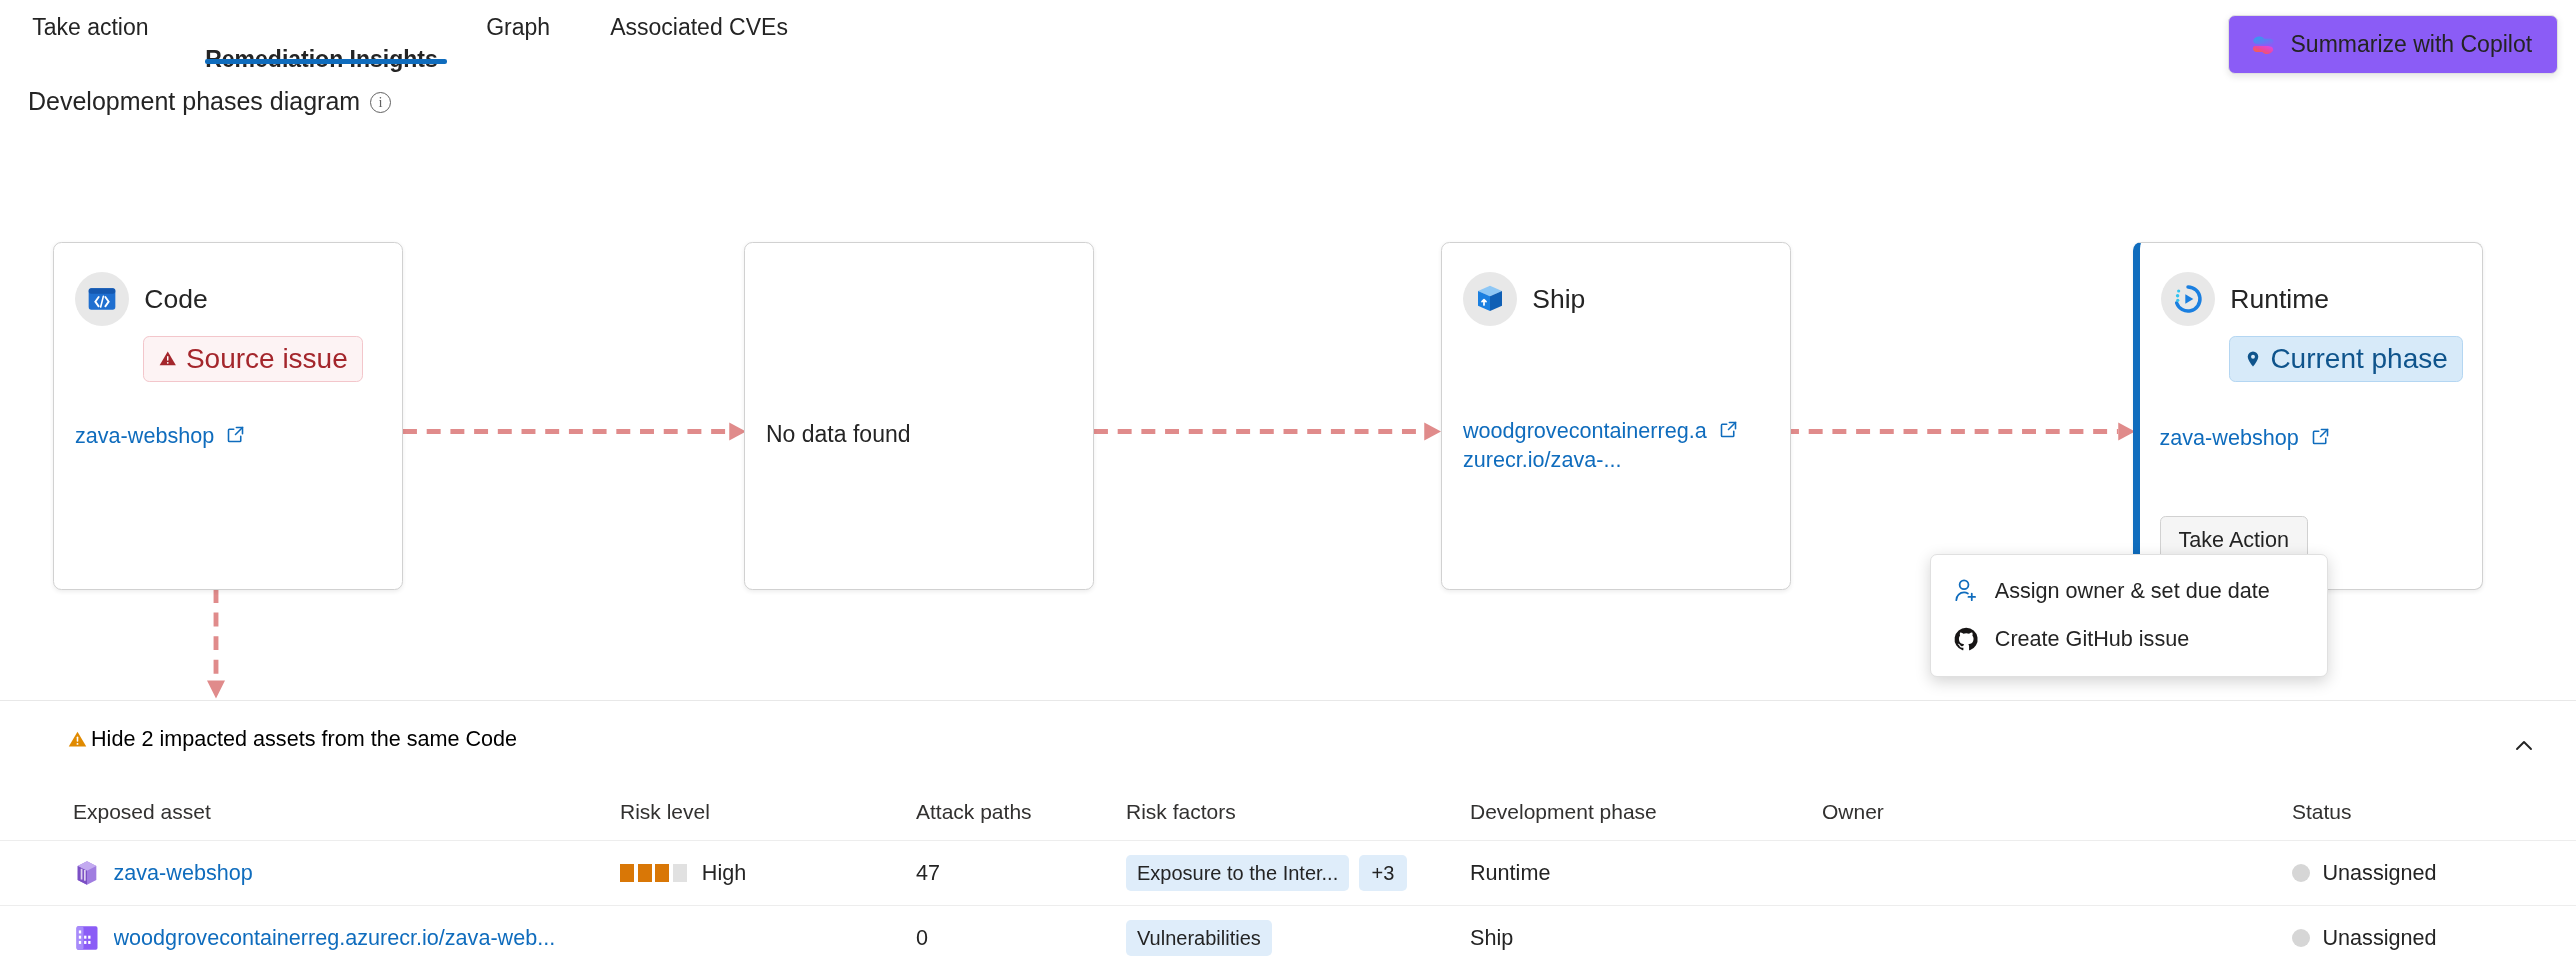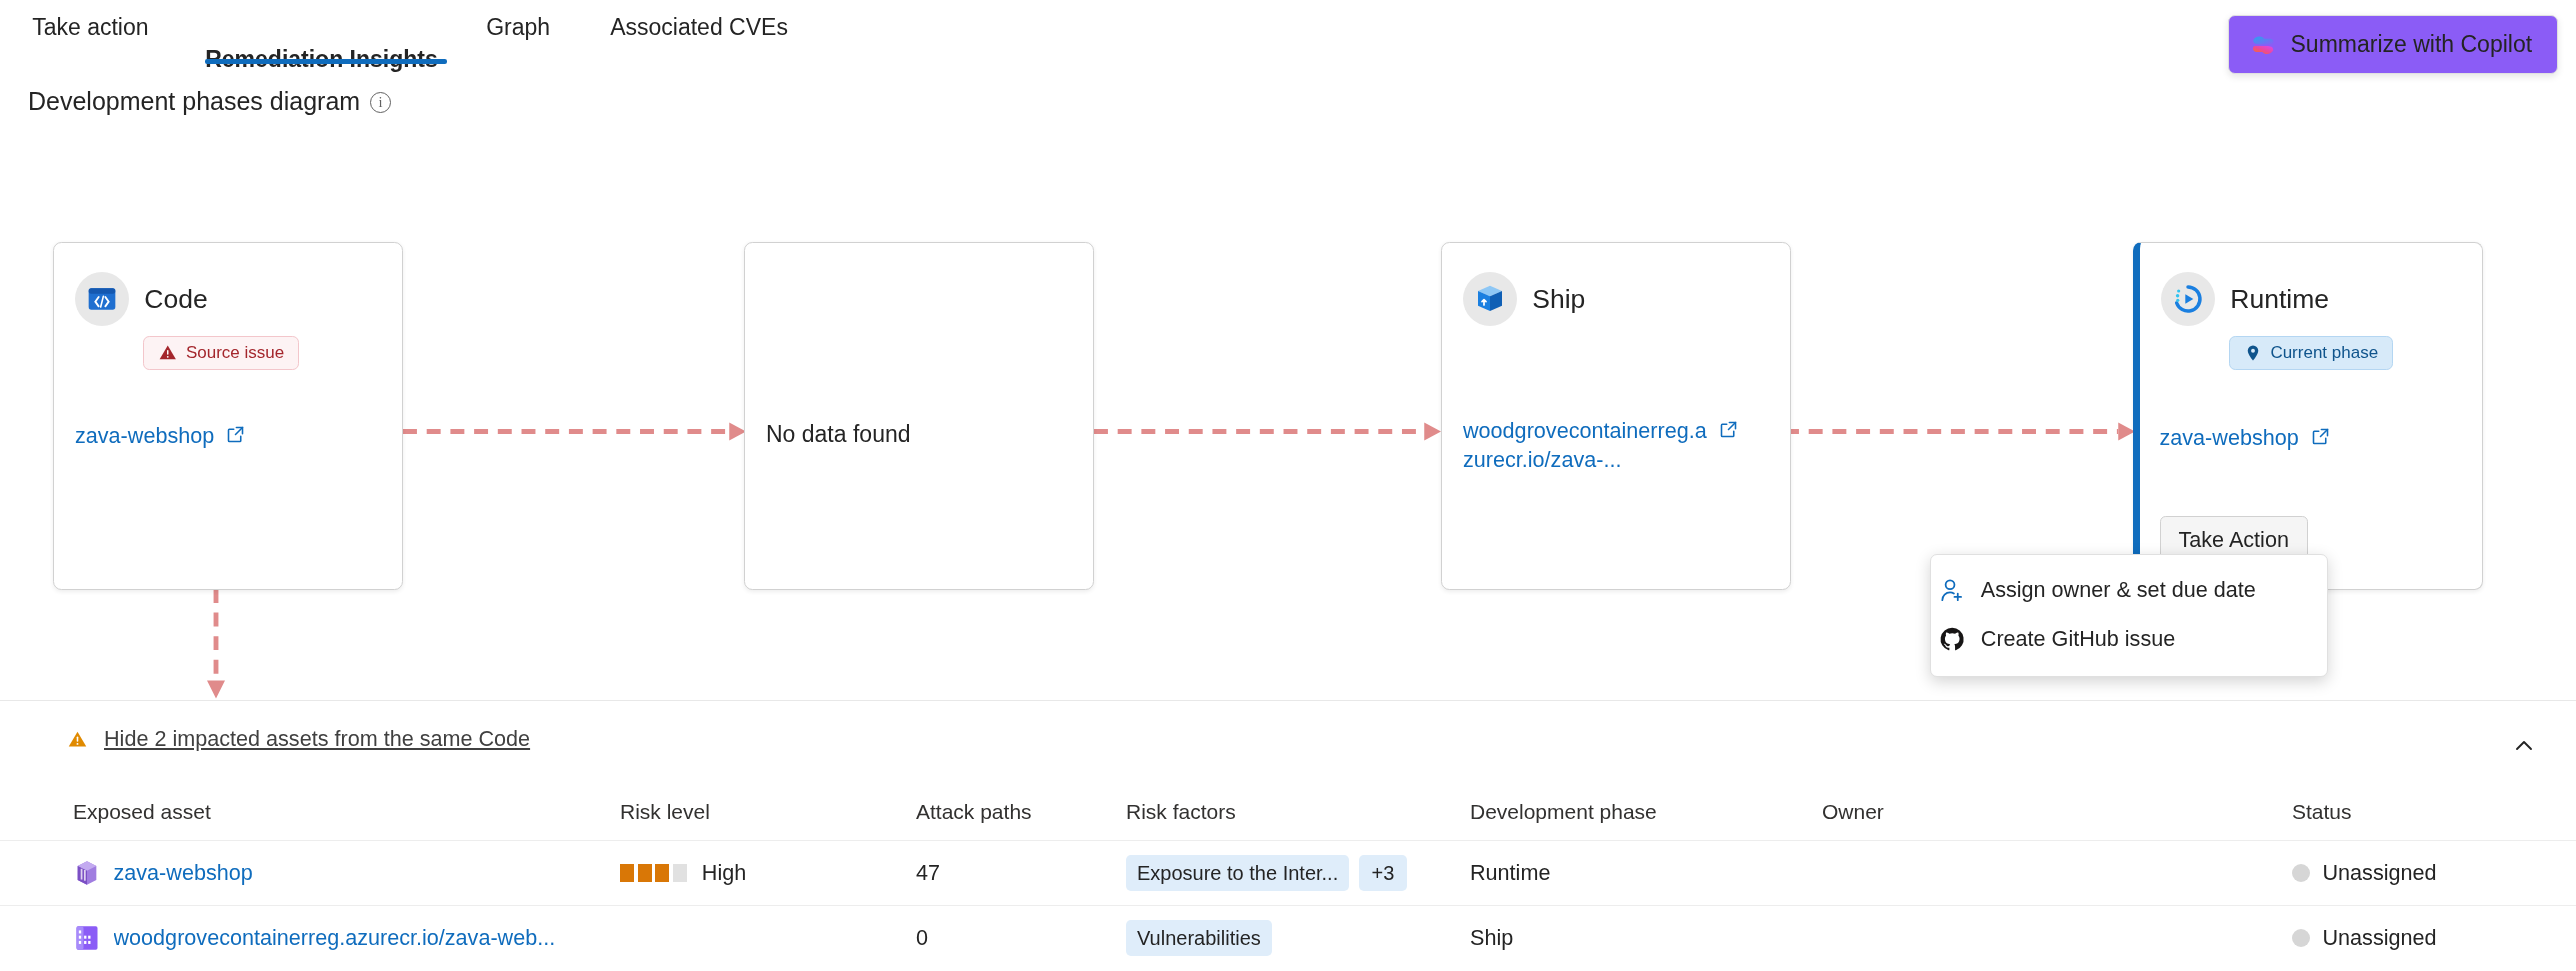--- a/index.html
+++ b/index.html
@@ -68,21 +68,21 @@
   .phase-icon-circle {
     width: 54px; height: 54px; border-radius: 50%;
     background: #e8e8e8;
     display: flex; align-items: center; justify-content: center;
     flex: 0 0 54px;
   }
   .phase-name { font-size: 26.5px; color: #242424; white-space: nowrap; }
   .badge-row { margin-top: 9.8px; padding-left: 68px; }
   .badge {
     display: inline-flex; align-items: center; gap: 8.4px;
-    border-radius: 6.3px; padding: 6.3px 14px; font-size: 17px; white-space: nowrap;
+    border-radius: 6.3px; padding: 6.3px 14px; font-size: 28px; white-space: nowrap;
   }
   .badge-source {
     background: #fdf3f4; border: 0.7px solid #f3c6cb; color: #a4262c;
   }
   .badge-current {
     background: #d7eaf9; border: 0.7px solid #b4d6f2; color: #0f548c;
   }
   .card-link {
     position: absolute; left: 21px; top: 178px;
     width: 307px;
@@ -114,34 +114,34 @@
     position: absolute; left: 1930px; top: 554px;
     width: 398px;
     background: #ffffff;
     border: 0.7px solid #e0e0e0;
     border-radius: 7px;
     box-shadow: 0 4.2px 15.3px rgba(0,0,0,0.17);
     padding: 11px 0 12.5px 0;
     z-index: 40;
   }
   .dd-item {
-    display: flex; align-items: flex-start; gap: 15.3px;
-    padding: 11px 8px; font-size: 21.6px; color: #242424; cursor: pointer;
+    display: flex; align-items: flex-end; gap: 15.3px;
+    padding: 11px 22px; font-size: 21.6px; color: #242424; cursor: pointer;
     white-space: nowrap;
   }
 
   
   .hr-top { position: absolute; left: 0; top: 700px; width: 2576px; height: 0.7px; background: #e8e8e8; }
   .collapse-row {
     position: absolute; left: 0; top: 711px; width: 2576px; height: 63px;
   }
   .collapse-label {
     position: absolute; left: 67px; top: 15.3px;
-    display: flex; align-items: center; gap: 16px;
-    font-size: 21.6px; color: #404040; cursor: pointer; white-space: nowrap; text-decoration: underline;
+    display: flex; align-items: center; gap: 3px;
+    font-size: 21.6px; color: #000000; cursor: pointer; white-space: nowrap;
   }
   .chevron-btn {
     position: absolute; left: 2508px; top: 19.5px;
     width: 31px; height: 31px; cursor: pointer;
     display: flex; align-items: center; justify-content: center;
   }
 
   
   .table { position: absolute; left: 0; top: 784px; width: 2576px; }
   .thead, .trow {

